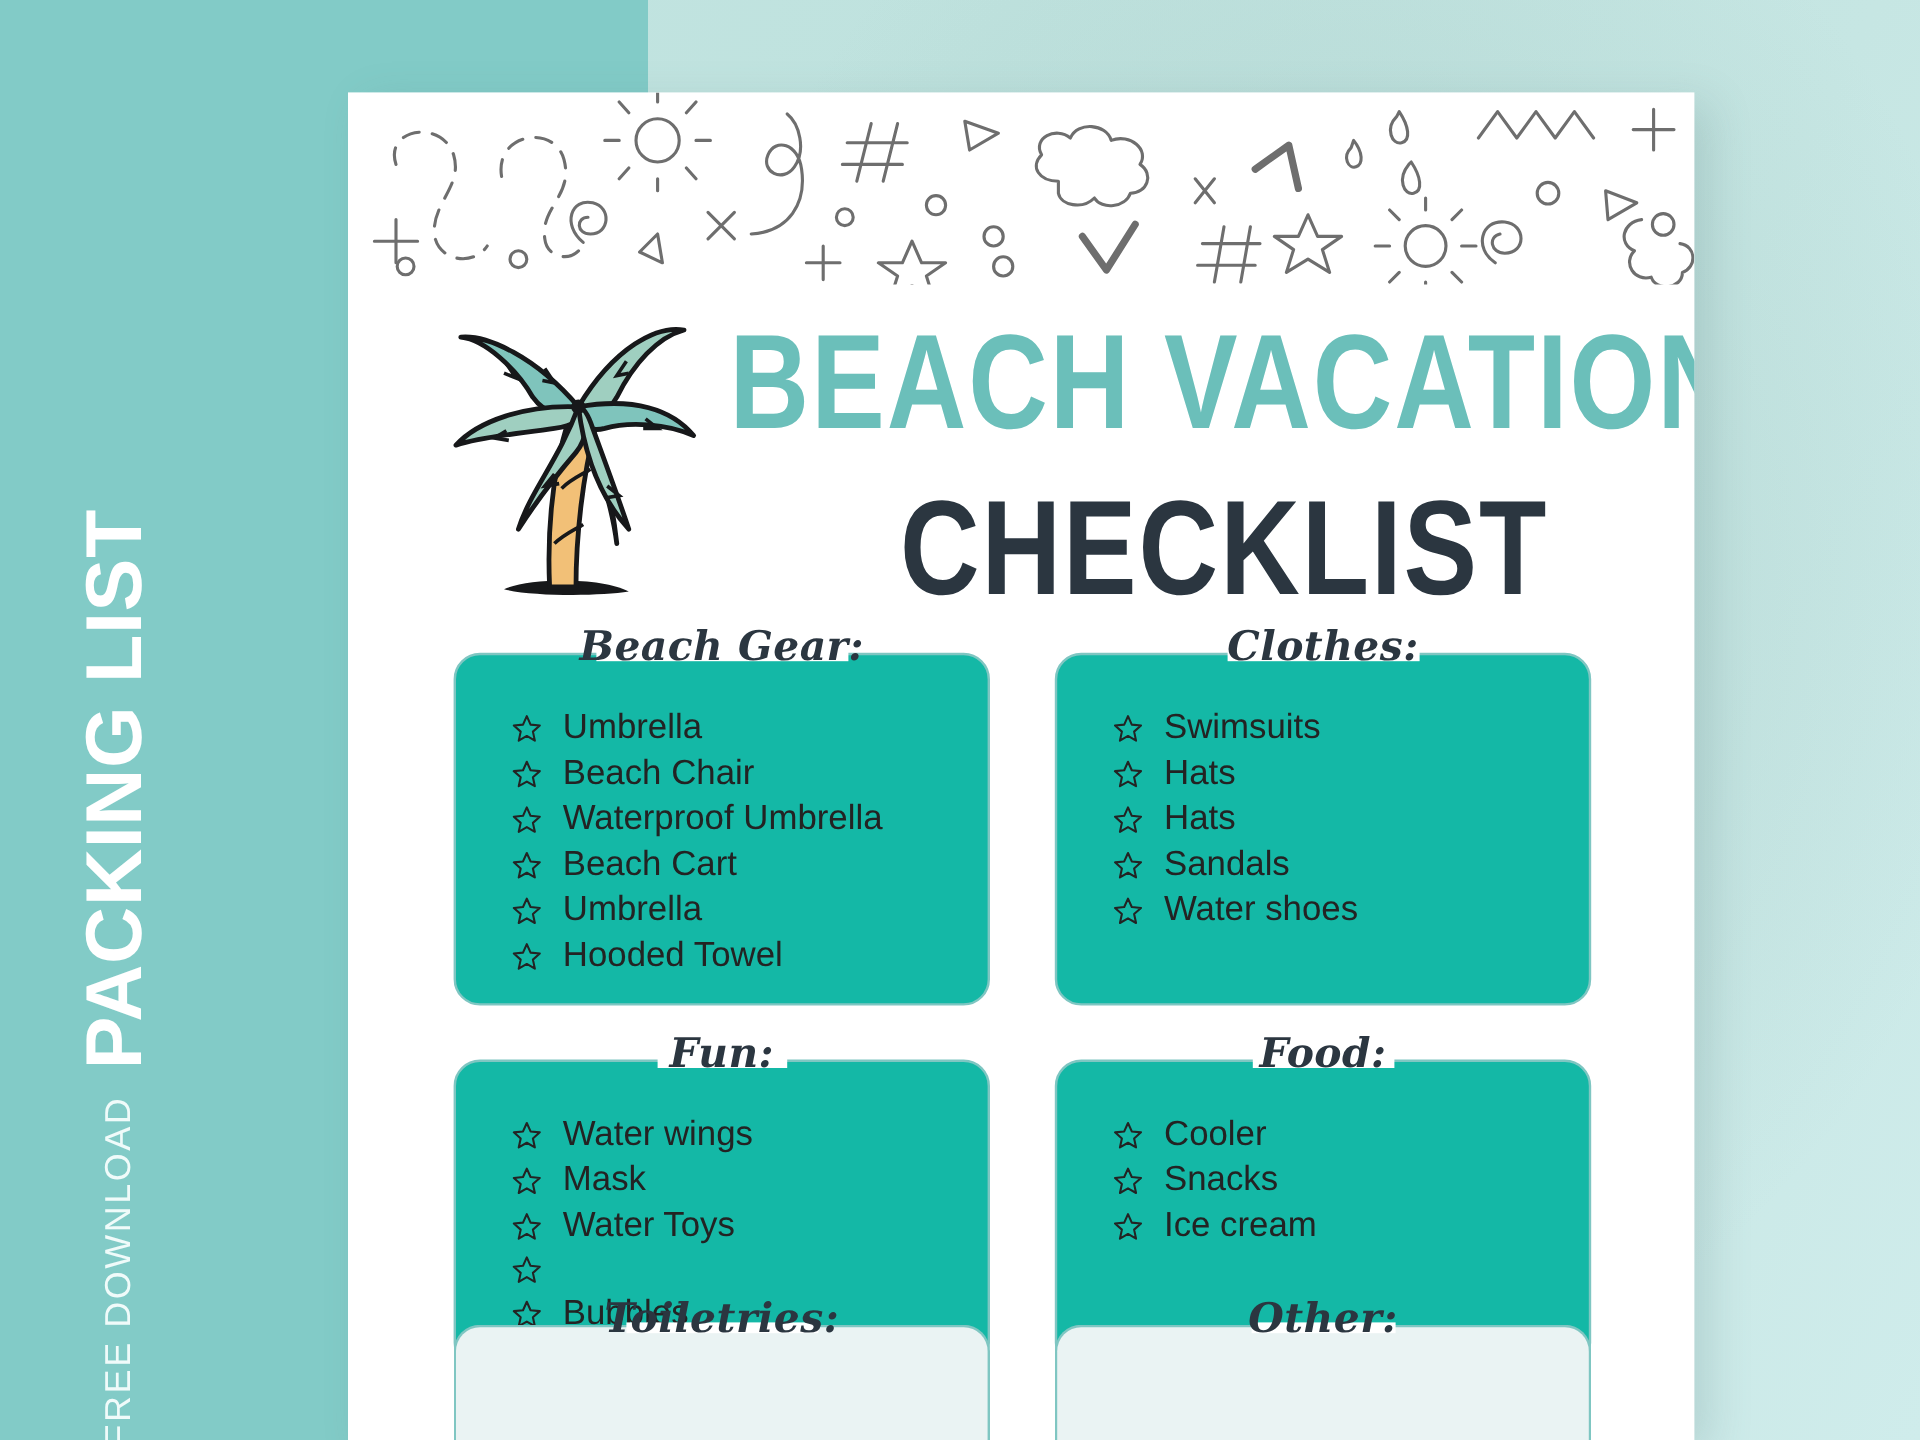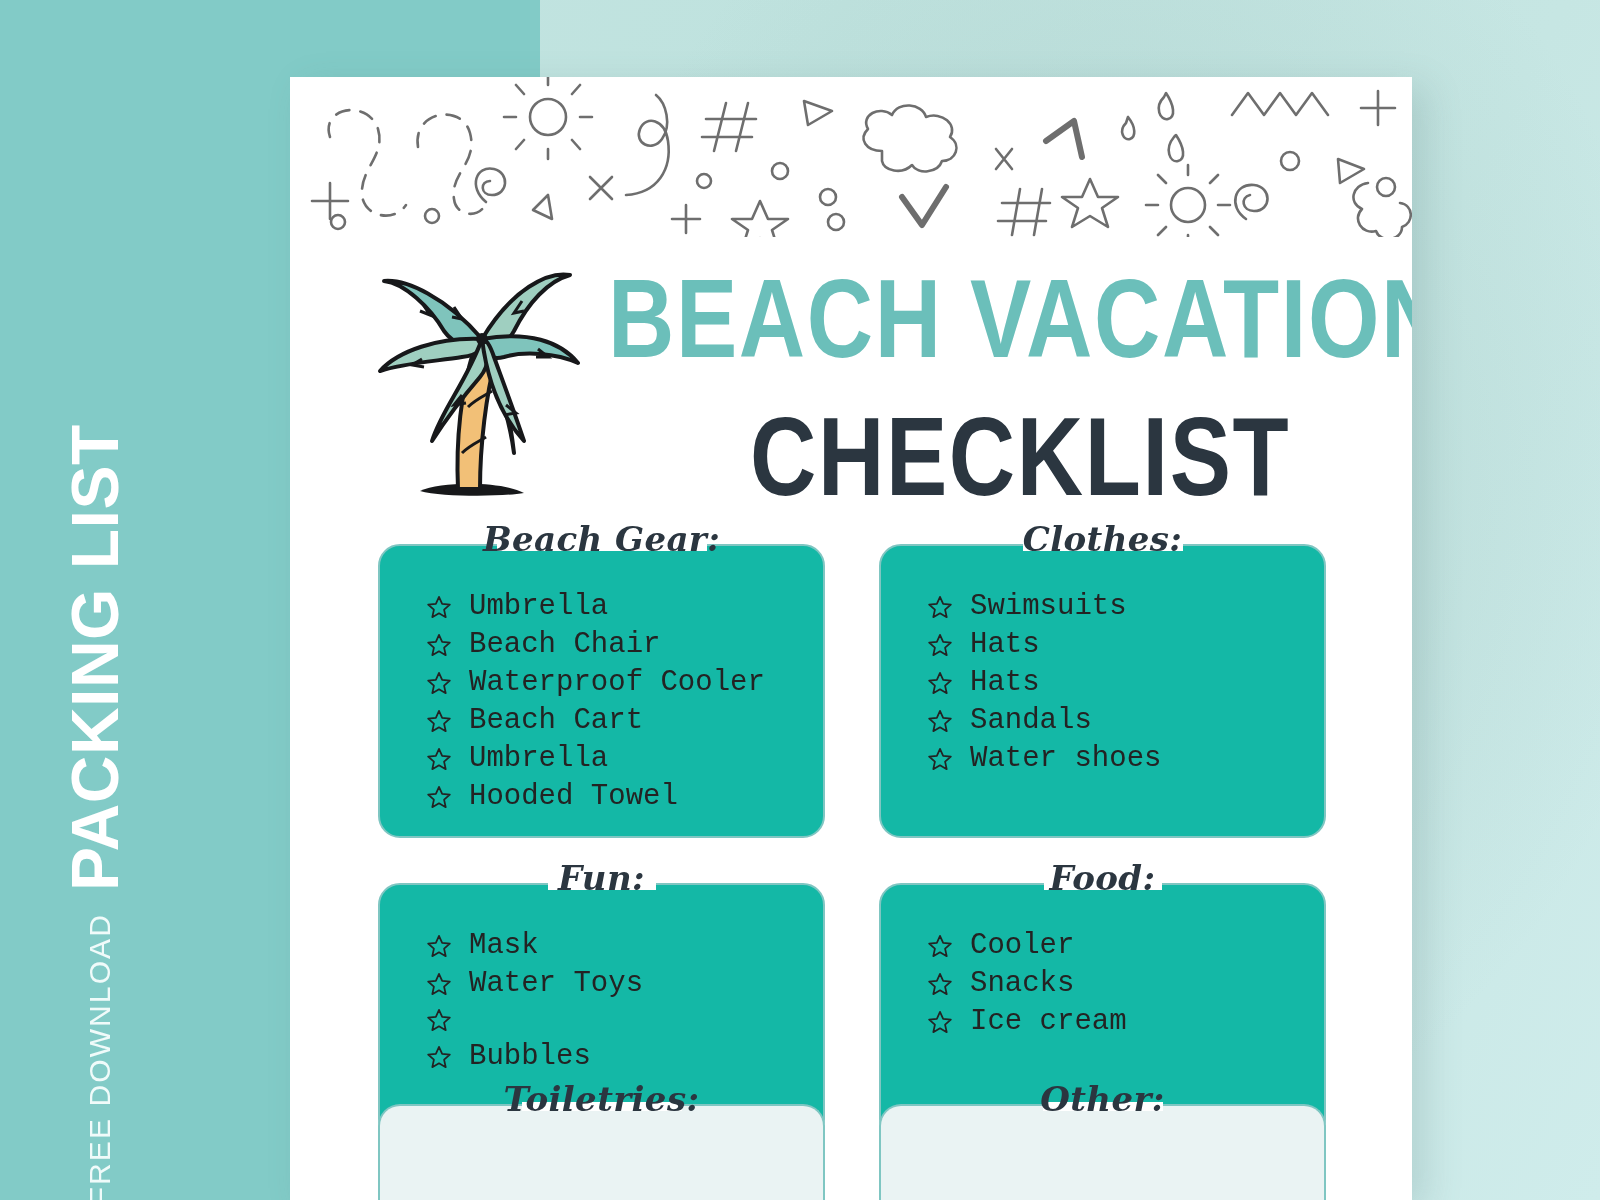--- a/index.html
+++ b/index.html
@@ -142,21 +142,20 @@
     letter-spacing:0.4px;
   }
   .items { list-style:none; }
   .item {
     display:flex; align-items:center;
     gap:17px;
     font-size:29px;
     color:#232323;
     line-height:1.0;
     padding:4px 0 5px 20px;
-    font-family:Liberation Mono, monospace;
   }
   .star {
     flex:0 0 auto;
     width:26px; height:26px;
     display:block;
   }
 
   
   .grid-bottom {
     position:absolute; left:88px; top:1027px;
@@ -328,21 +327,21 @@
         <li class="item">
           <svg class="star" viewBox="0 0 24 24" fill="none" stroke="#232323" stroke-width="1.6" stroke-linejoin="round">
               <path d="M12 2.6 L14.9 9.1 L22 9.8 L16.7 14.5 L18.2 21.4 L12 17.8 L5.8 21.4 L7.3 14.5 L2 9.8 L9.1 9.1 Z"></path>
             </svg>
           <span>Beach Chair</span>
         </li>
         <li class="item">
           <svg class="star" viewBox="0 0 24 24" fill="none" stroke="#232323" stroke-width="1.6" stroke-linejoin="round">
               <path d="M12 2.6 L14.9 9.1 L22 9.8 L16.7 14.5 L18.2 21.4 L12 17.8 L5.8 21.4 L7.3 14.5 L2 9.8 L9.1 9.1 Z"></path>
             </svg>
-          <span>Waterproof Cooler</span>
+          <span>Waterproof Umbrella</span>
         </li>
         <li class="item">
           <svg class="star" viewBox="0 0 24 24" fill="none" stroke="#232323" stroke-width="1.6" stroke-linejoin="round">
               <path d="M12 2.6 L14.9 9.1 L22 9.8 L16.7 14.5 L18.2 21.4 L12 17.8 L5.8 21.4 L7.3 14.5 L2 9.8 L9.1 9.1 Z"></path>
             </svg>
           <span>Beach Cart</span>
         </li>
         <li class="item">
           <svg class="star" viewBox="0 0 24 24" fill="none" stroke="#232323" stroke-width="1.6" stroke-linejoin="round">
               <path d="M12 2.6 L14.9 9.1 L22 9.8 L16.7 14.5 L18.2 21.4 L12 17.8 L5.8 21.4 L7.3 14.5 L2 9.8 L9.1 9.1 Z"></path>
@@ -396,20 +395,26 @@
     </div>
 
     <div class="card">
       <span class="card-title-gap" style="width:108px;"></span>
       <span class="card-title">Fun:</span>
       <ul class="items">
         <li class="item">
           <svg class="star" viewBox="0 0 24 24" fill="none" stroke="#232323" stroke-width="1.6" stroke-linejoin="round">
               <path d="M12 2.6 L14.9 9.1 L22 9.8 L16.7 14.5 L18.2 21.4 L12 17.8 L5.8 21.4 L7.3 14.5 L2 9.8 L9.1 9.1 Z"></path>
             </svg>
+          <span>Water wings</span>
+        </li>
+        <li class="item">
+          <svg class="star" viewBox="0 0 24 24" fill="none" stroke="#232323" stroke-width="1.6" stroke-linejoin="round">
+              <path d="M12 2.6 L14.9 9.1 L22 9.8 L16.7 14.5 L18.2 21.4 L12 17.8 L5.8 21.4 L7.3 14.5 L2 9.8 L9.1 9.1 Z"></path>
+            </svg>
           <span>Mask</span>
         </li>
         <li class="item">
           <svg class="star" viewBox="0 0 24 24" fill="none" stroke="#232323" stroke-width="1.6" stroke-linejoin="round">
               <path d="M12 2.6 L14.9 9.1 L22 9.8 L16.7 14.5 L18.2 21.4 L12 17.8 L5.8 21.4 L7.3 14.5 L2 9.8 L9.1 9.1 Z"></path>
             </svg>
           <span>Water Toys</span>
         </li>
         <li class="item">
           <svg class="star" viewBox="0 0 24 24" fill="none" stroke="#232323" stroke-width="1.6" stroke-linejoin="round">

